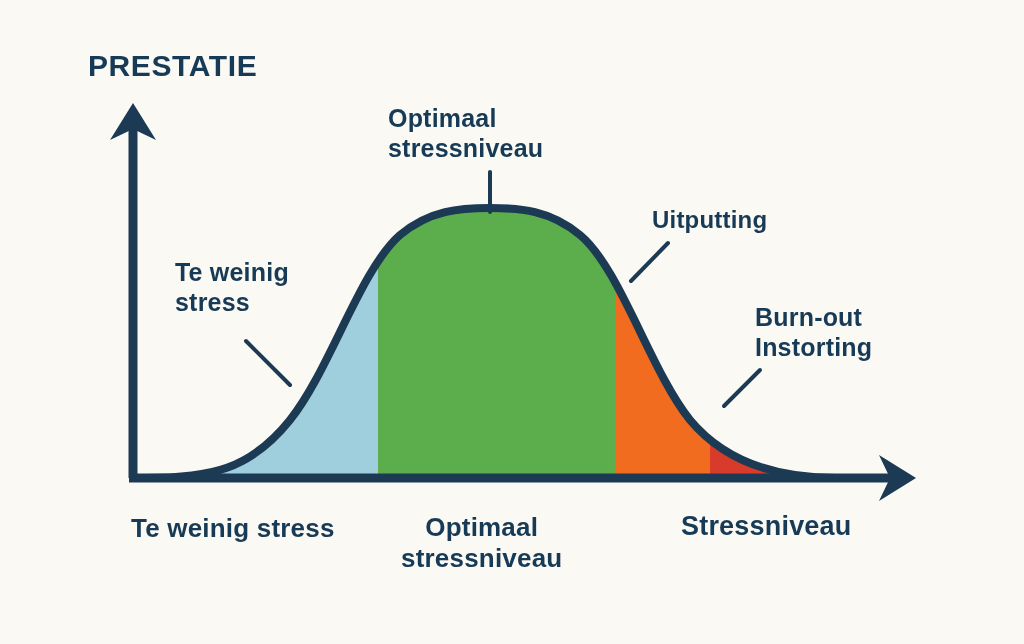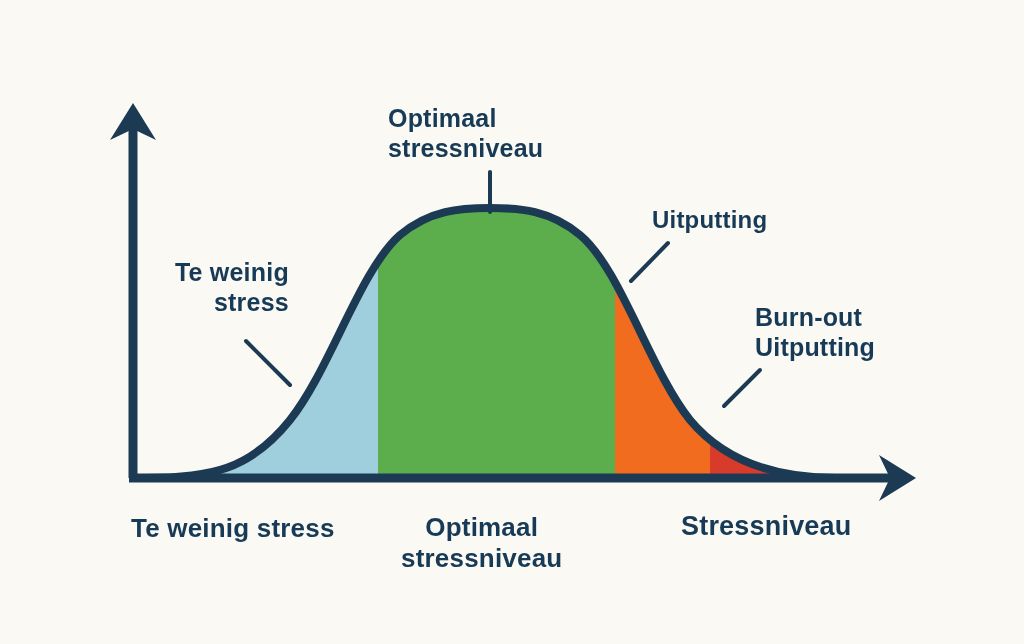--- a/index.html
+++ b/index.html
@@ -42,21 +42,21 @@
   }
   #axis-x-title {
     left: 681px;
     top: 511px;
     font-size: 27px;
   }
   #label-too-little {
     left: 175px;
     top: 258px;
     font-size: 25px;
-    text-align: right;
+    text-align: left;
   }
   #label-optimal {
     left: 388px;
     top: 104px;
     font-size: 25px;
     text-align: left;
   }
   #label-exhaustion {
     left: 652px;
     top: 206px;
@@ -124,32 +124,33 @@
       <line x1="129" y1="478" x2="895" y2="478" stroke="#1C3A54" stroke-width="9" stroke-linecap="butt"></line>
       <polygon points="916,478 879,455 890,478 879,501" fill="#1C3A54"></polygon>
     </g>
 
     <line x1="246" y1="341" x2="290" y2="385" stroke="#1C3A54" stroke-width="4" stroke-linecap="round"></line>
     <line x1="490" y1="172" x2="490" y2="212" stroke="#1C3A54" stroke-width="4" stroke-linecap="round"></line>
     <line x1="668" y1="243" x2="631" y2="281" stroke="#1C3A54" stroke-width="4" stroke-linecap="round"></line>
     <line x1="760" y1="370" x2="724" y2="406" stroke="#1C3A54" stroke-width="4" stroke-linecap="round"></line>
   </svg>
 
+  <div class="lbl" id="axis-y-title">PRESTATIE</div>
 
   <div class="lbl" id="axis-x-title">Stressniveau</div>
 
   <div class="lbl" id="label-too-little">Te weinig
 stress</div>
 
   <div class="lbl" id="label-optimal">Optimaal
 stressniveau</div>
 
   <div class="lbl" id="label-exhaustion">Uitputting</div>
 
   <div class="lbl" id="label-burnout">Burn-out
-Uitputting</div>
+Instorting</div>
 
   <div class="lbl" id="tick-too-little">Te weinig stress</div>
 
   <div class="lbl" id="tick-optimal">Optimaal
 stressniveau</div>
 
 </div>
 
 </body></html>

